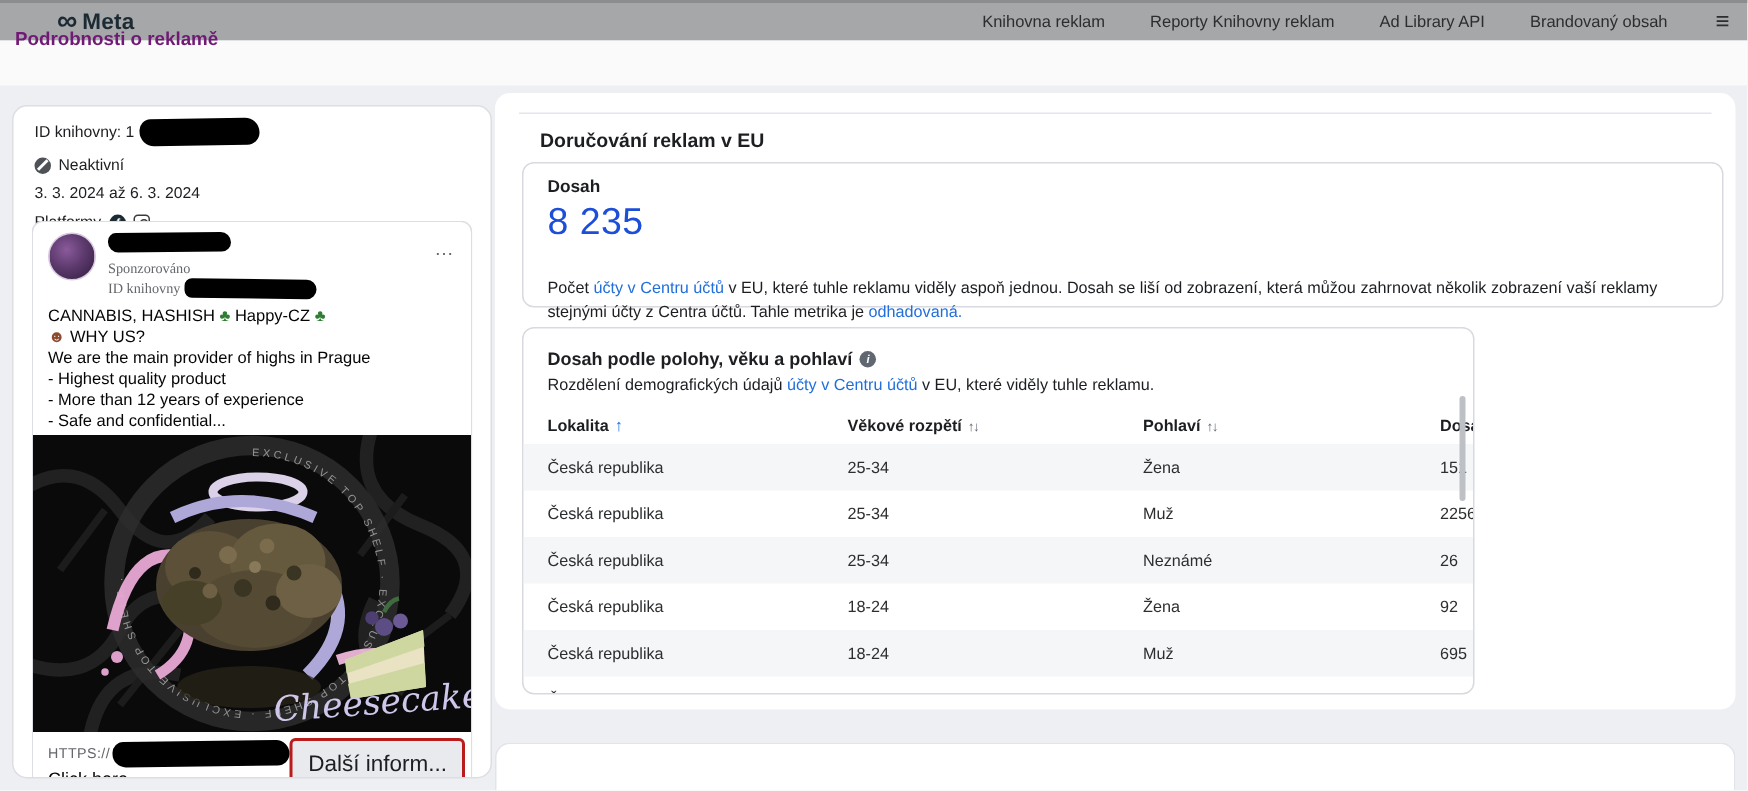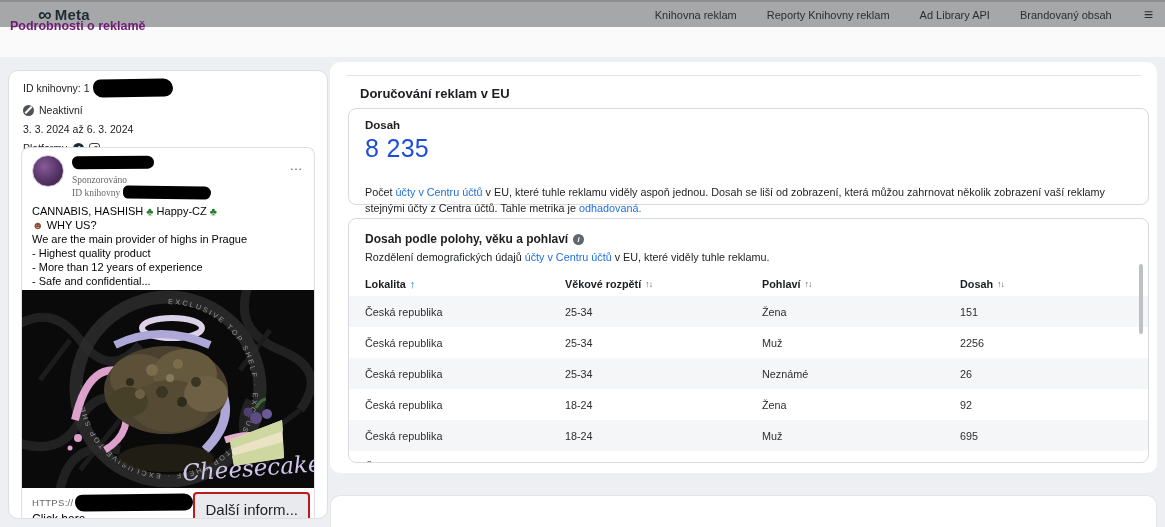--- a/index.html
+++ b/index.html
@@ -61,21 +61,21 @@
   .right-card { position:absolute; left:330px; top:62px; width:827px; height:411px; background:#fff; border-radius:10px; }
   .top-divider { position:absolute; top:13px; left:16px; right:16px; height:1px; background:#e4e6eb; }
   .eu-title { position:absolute; top:24px; left:30px; font-size:13px; font-weight:bold; color:#1c1e21; }
 
   .reach-card { position:absolute; left:18px; top:46px; width:801px; height:97px; border:1px solid #d8dadf; border-radius:8px; padding:10px 16px; }
   .reach-label { font-size:11.5px; font-weight:bold; color:#1c1e21; }
   .reach-value { font-size:25px; color:#1d4ed8; margin-top:3px; letter-spacing:.3px; }
   .reach-desc { font-size:10.8px; line-height:1.5; margin-top:21px; color:#1c1e21; }
   .link { color:#216fdb; cursor:pointer; }
 
-  .table-card { position:absolute; left:18px; top:156px; width:801px; height:245px; border:1px solid #d8dadf; border-radius:8px; overflow:hidden; padding-top:13px; }
+  .table-card { position:absolute; left:18px; top:156px; width:635px; height:245px; border:1px solid #d8dadf; border-radius:8px; overflow:hidden; padding-top:13px; }
   .tc-title { padding:0 16px; font-size:12px; font-weight:bold; color:#1c1e21; display:flex; align-items:center; gap:5px; }
   .info-badge { width:11px; height:11px; border-radius:50%; background:#606770; color:#fff; font-size:7.5px; font-weight:bold; font-style:italic; display:inline-flex; align-items:center; justify-content:center; cursor:pointer; }
   .tc-sub { padding:0 16px; margin-top:5px; font-size:10.8px; color:#1c1e21; }
   .thead { display:grid; grid-template-columns:200px 197px 198px 1fr; padding:0 16px; margin-top:9px; height:24px; align-items:center; font-size:10.8px; font-weight:bold; color:#1c1e21; }
   .th { display:flex; align-items:center; gap:4px; cursor:pointer; }
   .sort-active { color:#1b74e4; font-size:11px; }
   .sort-both { color:#606770; font-size:9px; letter-spacing:-1px; }
   .trow { display:grid; grid-template-columns:200px 197px 198px 1fr; padding:0 16px; height:31px; align-items:center; font-size:10.8px; color:#2c2e30; cursor:default; }
   .trow:nth-child(odd) { background:#f5f6f8; }
   .vscroll { position:absolute; right:5px; top:45px; width:4px; height:70px; background:#bdc1c6; border-radius:2px; cursor:pointer; }

